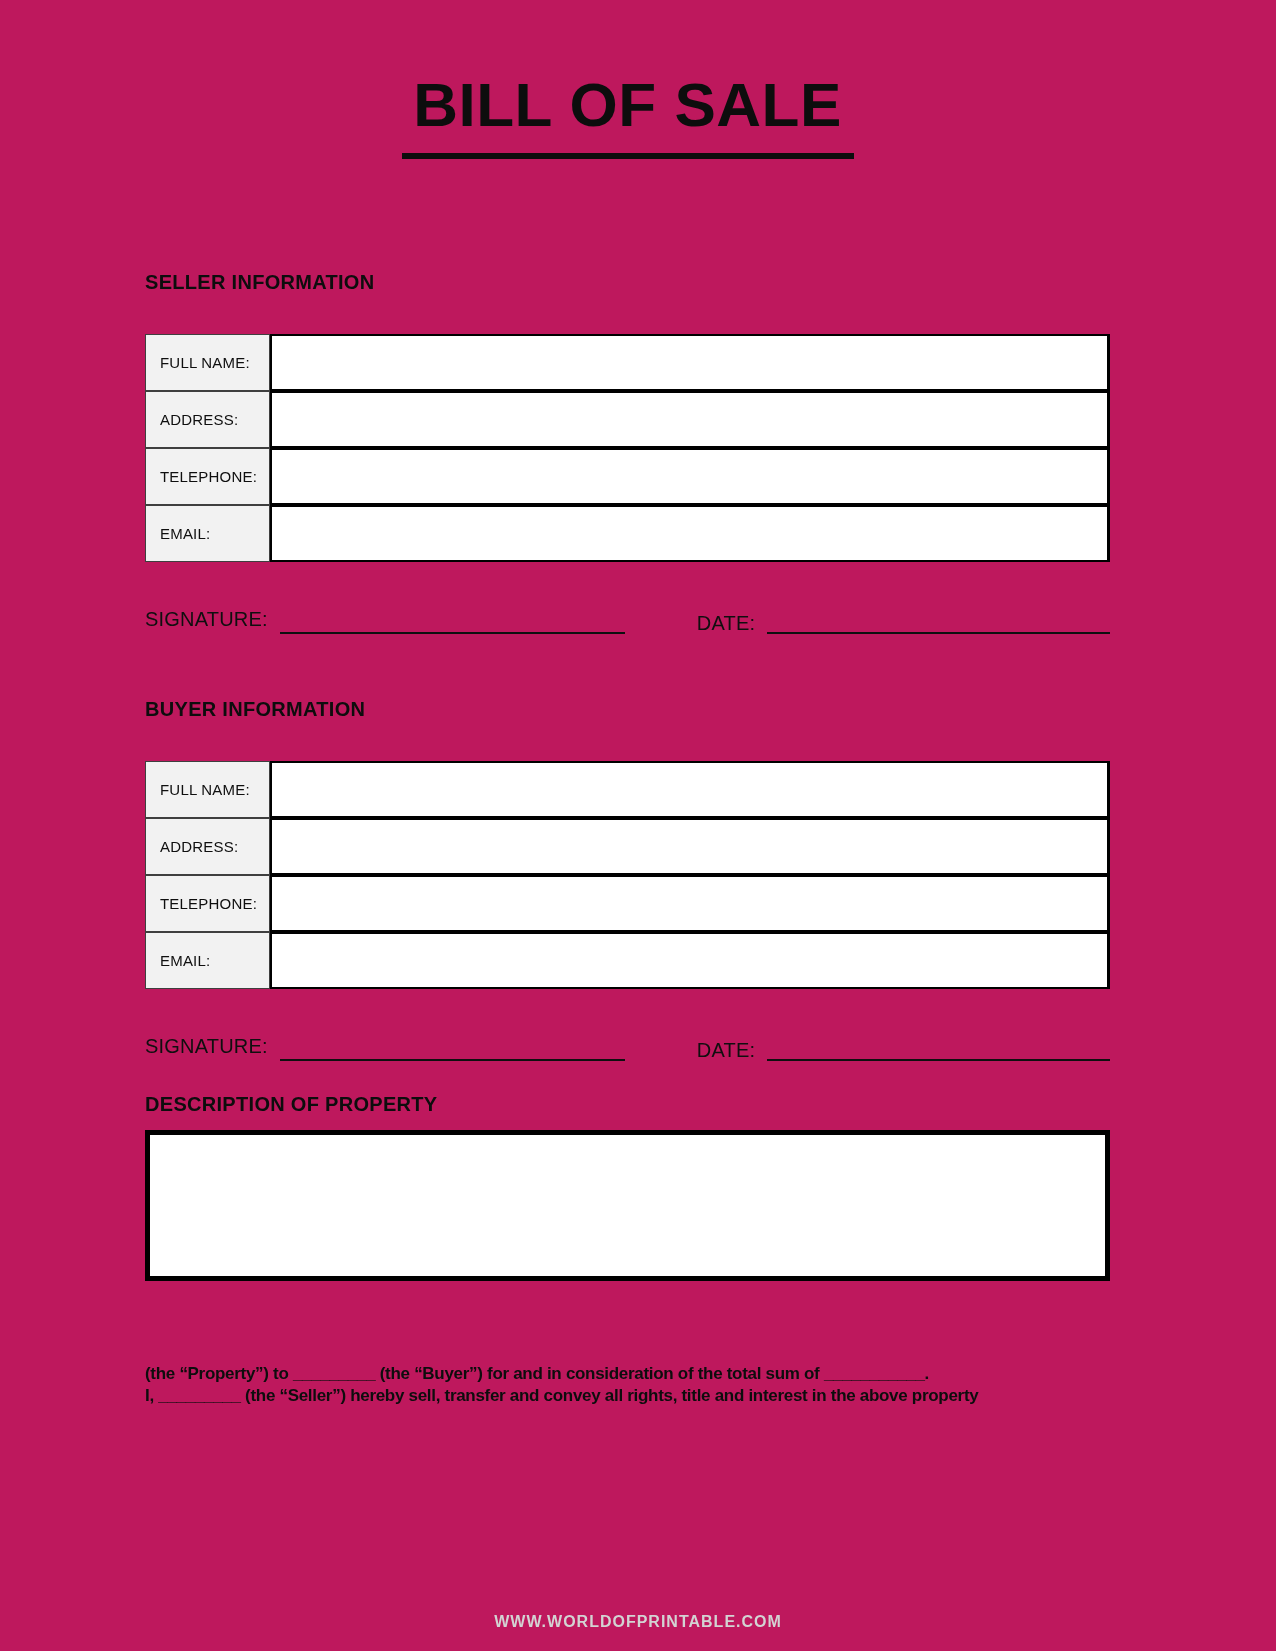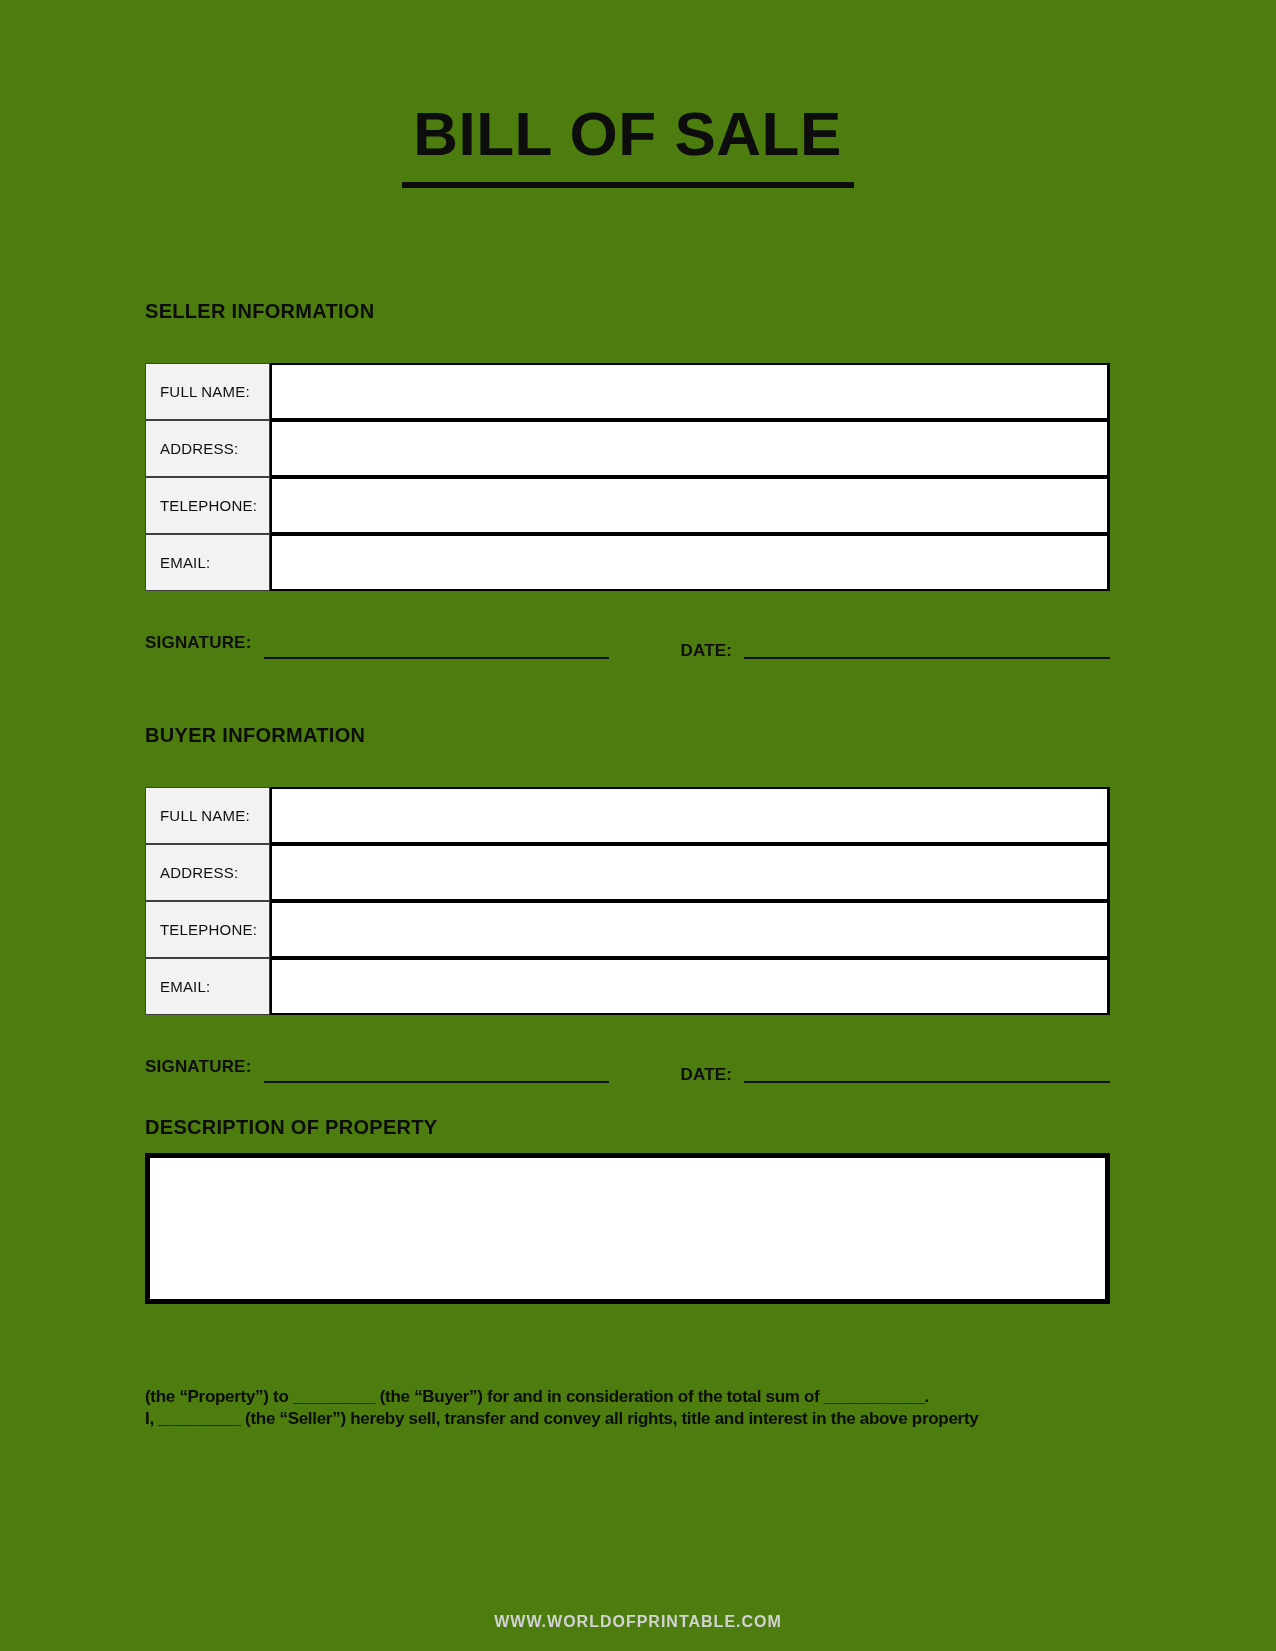--- a/index.html
+++ b/index.html
@@ -1,25 +1,25 @@
 <!DOCTYPE html>
 <html><head>
 <meta charset="utf-8">
 <style>
   html, body { margin: 0; padding: 0; background: #ffffff; }
   .page {
     position: relative;
     width: 1276px;
     height: 1651px;
-    background: #4d7c0f;
+    background: #be185d;
     font-family: "Liberation Sans", sans-serif;
     color: #0f0f0f;
     overflow: hidden;
     box-sizing: border-box;
-    padding-top: 101px;
+    padding-top: 72px;
   }
   .content { width: 965px; margin-left: 145px; }
 
   
   .doc-title {
     margin: 0;
     text-align: center;
     font-size: 62px;
     font-weight: bold;
     letter-spacing: 0.5px;
@@ -67,24 +67,24 @@
     background: #ffffff;
     border-top: 2px solid #000000;
     border-bottom: 2px solid #000000;
     border-right: 3px solid #000000;
     border-left: 2px solid #000000;
   }
 
   
   .sig-row {
     display: flex;
-    align-items: flex-start;
+    align-items: center;
     margin-top: 42px;
-    font-size: 17px;
-    font-weight: bold;
+    font-size: 20px;
+    font-weight: normal;
   }
   .sig-row .lbl { padding-bottom: 3px; letter-spacing: 0.2px; white-space: nowrap; }
   .blank-line { height: 24px; border-bottom: 2px solid #0f0f0f; }
   .signature-line { width: 345px; margin-left: 12px; }
   .date-label { margin-left: 72px; margin-top: 8px; }
   .date-line { flex: 1 1 auto; margin-left: 12px; }
 
   
   .desc-box {
     margin-top: 14px;

